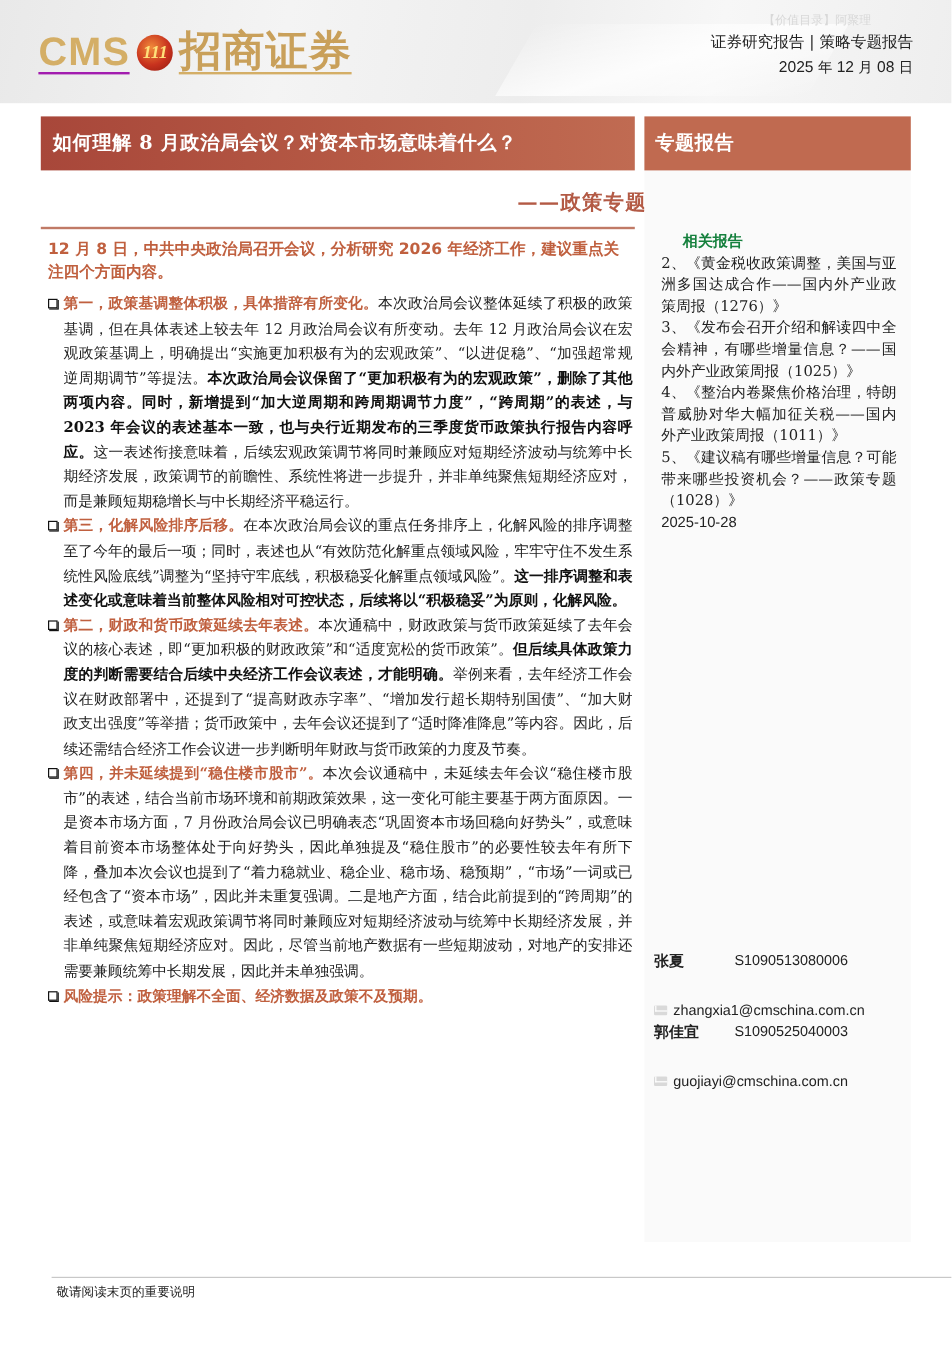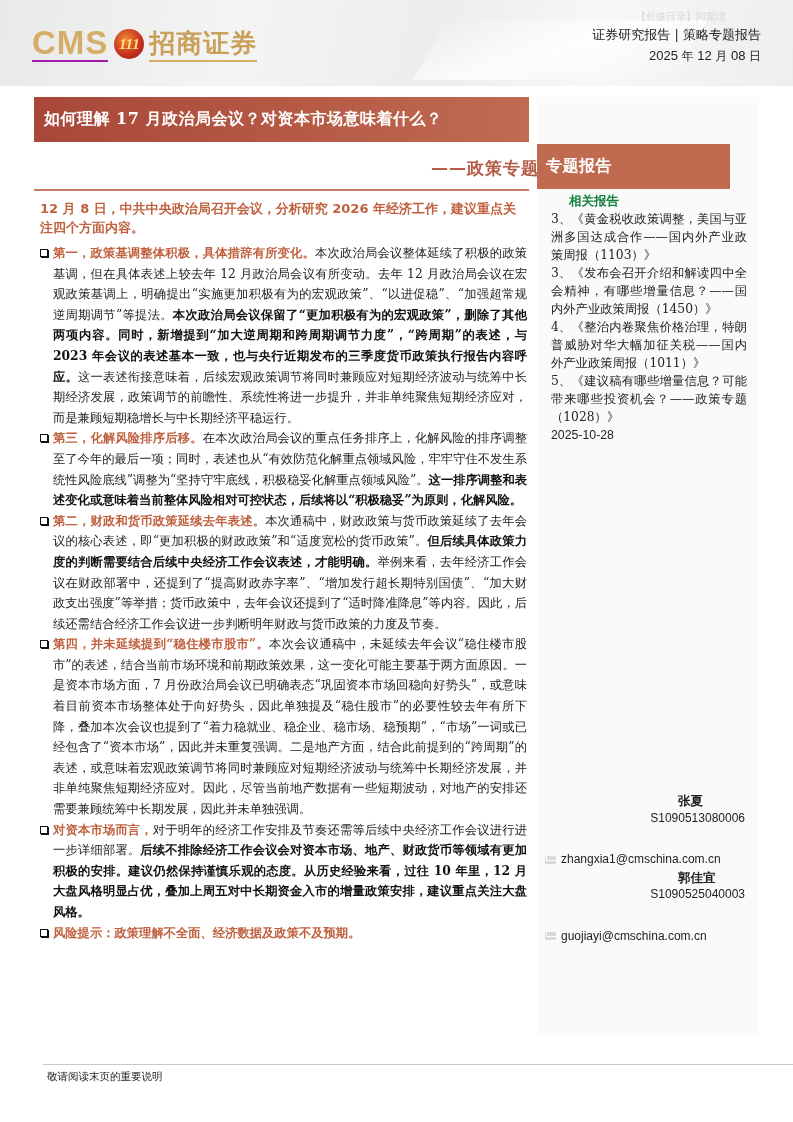--- a/index.html
+++ b/index.html
@@ -20,21 +20,21 @@
     font-family: "Liberation Sans", sans-serif; font-weight: bold; font-size: 33px;
     color: #d4ae66; letter-spacing: 1px; border-bottom: 2px solid #a21caf; line-height: 34px;
   }
   .logo-mark {
     width: 30px; height: 30px; border-radius: 50%; margin: 0 5px 0 6px;
     background: radial-gradient(circle at 40% 35%, #f08a3a 0%, #c8321e 55%, #8e1a10 100%);
     color: #ffe07a; font-family: "Liberation Serif", serif; font-style: italic; font-weight: bold;
     font-size: 15px; display: flex; align-items: center; justify-content: center;
   }
   .logo-cn {
-    font-family: "DejaVu Serif", serif; font-weight: bold; font-size: 26px;
+    font-family: "DejaVu Serif", serif; font-weight: bold; font-size: 35px;
     color: #c9a05a; border-bottom: 2px solid #d4ae66; line-height: 34px; letter-spacing: 1px;
   }
   .watermark { position: absolute; left: 636px; top: 10px; font-size: 10px; color: #d8d8d8; font-family: "DejaVu Sans", sans-serif; }
   .report-type { position: absolute; right: 32px; top: 26px; font-size: 13px; color: #222; }
   .report-date { position: absolute; right: 32px; top: 48px; font-size: 13px; color: #222; font-family: "Liberation Sans", sans-serif; }
   .report-date .d-unit { font-family: "DejaVu Sans", sans-serif; font-size: 12px; }
 
   .title-bar {
     position: absolute; left: 34px; top: 97px; width: 495px; height: 45px;
     background: linear-gradient(90deg, #a8473a 0%, #b65a45 55%, #c06b52 100%);
@@ -59,30 +59,30 @@
     border: 1.3px solid #111; background: #fff; box-shadow: 1px 1px 0 #111;
   }
   .hl { color: #c0603f; font-weight: bold; }
   .bd { font-weight: bold; color: #111; }
   .risk { color: #c0603f; font-weight: bold; }
 
   .side-panel {
     position: absolute; left: 537px; top: 97px; width: 222px; height: 938px; background: #fafafa;
   }
   .side-title {
-    position: absolute; left: 537px; top: 97px; width: 193px; height: 45px; background: #c06a50;
-    color: #fff; font-size: 16px; font-weight: bold; padding: 12px 0 0 9px; letter-spacing: 0.5px; margin-top: 47px;
+    position: absolute; left: 537px; top: 97px; width: 222px; height: 45px; background: #c06a50;
+    color: #fff; font-size: 16px; font-weight: bold; padding: 12px 0 0 9px; letter-spacing: 0.5px;
   }
   .related-title { position: absolute; left: 569px; top: 193px; font-size: 12.5px; font-weight: bold; color: #15803d; }
   .related-list { position: absolute; left: 551px; top: 210px; width: 196px; font-size: 12.3px; line-height: 18px; color: #222; text-align: justify; }
   .related-item { display: block; }
   .related-date { display: block; font-family: "Liberation Sans", sans-serif; }
 
   .authors { position: absolute; left: 545px; top: 792px; width: 200px; font-family: "Liberation Sans", sans-serif; font-size: 12px; line-height: 17.5px; color: #222; }
-  .author-row { display: flex; align-items: flex-end; flex-direction: column; }
+  .author-row { display: flex; align-items: flex-end; }
   .author-name { width: 67px; font-family: "DejaVu Serif", serif; font-weight: bold; font-size: 12.5px; }
   .mail-row { display: flex; align-items: center; margin-top: 24px; }
   .mail-icon {
     width: 11px; height: 8px; background: #d9d9d9; margin-right: 5px; position: relative; border-radius: 1px;
   }
   .mail-icon::after {
     content: ""; position: absolute; left: 1px; top: 0; width: 9px; height: 4px;
     border-left: 1px solid #fff; border-bottom: 1px solid #fff; transform: skewY(0);
   }
 
@@ -102,21 +102,21 @@
 <div class="report-type">证券研究报告 | 策略专题报告</div>
 <div class="report-date">
   <span>2025</span>
   <span class="d-unit">年</span>
   <span>12</span>
   <span class="d-unit">月</span>
   <span>08</span>
   <span class="d-unit">日</span>
 </div>
 
-<div class="title-bar">如何理解 17 月政治局会议？对资本市场意味着什么？</div>
+<div class="title-bar">如何理解 8 月政治局会议？对资本市场意味着什么？</div>
 <div class="subtitle">——政策专题</div>
 <div class="title-rule"></div>
 
 <div class="lead">12 月 8 日，中共中央政治局召开会议，分析研究 2026 年经济工作，建议重点关注四个方面内容。</div>
 
 <div class="body">
   <div class="point">
     <span class="bullet"></span>
     <span class="hl">第一，政策基调整体积极，具体措辞有所变化。</span><span>本次政治局会议整体延续了积极的政策基调，但在具体表述上较去年 12 月政治局会议有所变动。去年 12 月政治局会议在宏观政策基调上，明确提出“实施更加积极有为的宏观政策”、“以进促稳”、“加强超常规逆周期调节”等提法。</span><span class="bd">本次政治局会议保留了“更加积极有为的宏观政策”，删除了其他两项内容。同时，新增提到“加大逆周期和跨周期调节力度”，“跨周期”的表述，与 2023 年会议的表述基本一致，也与央行近期发布的三季度货币政策执行报告内容呼应。</span><span>这一表述衔接意味着，后续宏观政策调节将同时兼顾应对短期经济波动与统筹中长期经济发展，政策调节的前瞻性、系统性将进一步提升，并非单纯聚焦短期经济应对，而是兼顾短期稳增长与中长期经济平稳运行。</span>
   </div>
@@ -127,34 +127,30 @@
   <div class="point">
     <span class="bullet"></span>
     <span class="hl">第二，财政和货币政策延续去年表述。</span><span>本次通稿中，财政政策与货币政策延续了去年会议的核心表述，即“更加积极的财政政策”和“适度宽松的货币政策”。</span><span class="bd">但后续具体政策力度的判断需要结合后续中央经济工作会议表述，才能明确。</span><span>举例来看，去年经济工作会议在财政部署中，还提到了“提高财政赤字率”、“增加发行超长期特别国债”、“加大财政支出强度”等举措；货币政策中，去年会议还提到了“适时降准降息”等内容。因此，后续还需结合经济工作会议进一步判断明年财政与货币政策的力度及节奏。</span>
   </div>
   <div class="point">
     <span class="bullet"></span>
     <span class="hl">第四，并未延续提到“稳住楼市股市”。</span><span>本次会议通稿中，未延续去年会议“稳住楼市股市”的表述，结合当前市场环境和前期政策效果，这一变化可能主要基于两方面原因。一是资本市场方面，7 月份政治局会议已明确表态“巩固资本市场回稳向好势头”，或意味着目前资本市场整体处于向好势头，因此单独提及“稳住股市”的必要性较去年有所下降，叠加本次会议也提到了“着力稳就业、稳企业、稳市场、稳预期”，“市场”一词或已经包含了“资本市场”，因此并未重复强调。二是地产方面，结合此前提到的“跨周期”的表述，或意味着宏观政策调节将同时兼顾应对短期经济波动与统筹中长期经济发展，并非单纯聚焦短期经济应对。因此，尽管当前地产数据有一些短期波动，对地产的安排还需要兼顾统筹中长期发展，因此并未单独强调。</span>
   </div>
   <div class="point">
     <span class="bullet"></span>
-    <span class="hl">对资本市场而言，</span><span>对于明年的经济工作安排及节奏还需等后续中央经济工作会议进行进一步详细部署。</span><span class="bd">后续不排除经济工作会议会对资本市场、地产、财政货币等领域有更加积极的安排。建议仍然保持谨慎乐观的态度。从历史经验来看，过往 10 年里，12 月大盘风格明显占优，叠加上周五对中长期资金入市的增量政策安排，建议重点关注大盘风格。</span>
-  </div>
-  <div class="point">
-    <span class="bullet"></span>
     <span class="risk">风险提示：政策理解不全面、经济数据及政策不及预期。</span>
   </div>
 </div>
 
 <div class="side-panel"></div>
 <div class="side-title">专题报告</div>
 <div class="related-title">相关报告</div>
 <div class="related-list">
-  <span class="related-item">3、《黄金税收政策调整，美国与亚洲多国达成合作——国内外产业政策周报（1103）》</span>
-  <span class="related-item">3、《发布会召开介绍和解读四中全会精神，有哪些增量信息？——国内外产业政策周报（1450）》</span>
+  <span class="related-item">2、《黄金税收政策调整，美国与亚洲多国达成合作——国内外产业政策周报（1276）》</span>
+  <span class="related-item">3、《发布会召开介绍和解读四中全会精神，有哪些增量信息？——国内外产业政策周报（1025）》</span>
   <span class="related-item">4、《整治内卷聚焦价格治理，特朗普威胁对华大幅加征关税——国内外产业政策周报（1011）》</span>
   <span class="related-item">5、《建议稿有哪些增量信息？可能带来哪些投资机会？——政策专题（1028）》</span>
   <span class="related-date">2025-10-28</span>
 </div>
 
 <div class="authors">
   <div class="author-row">
     <span class="author-name">张夏</span>
     <span>S1090513080006</span>
   </div>

